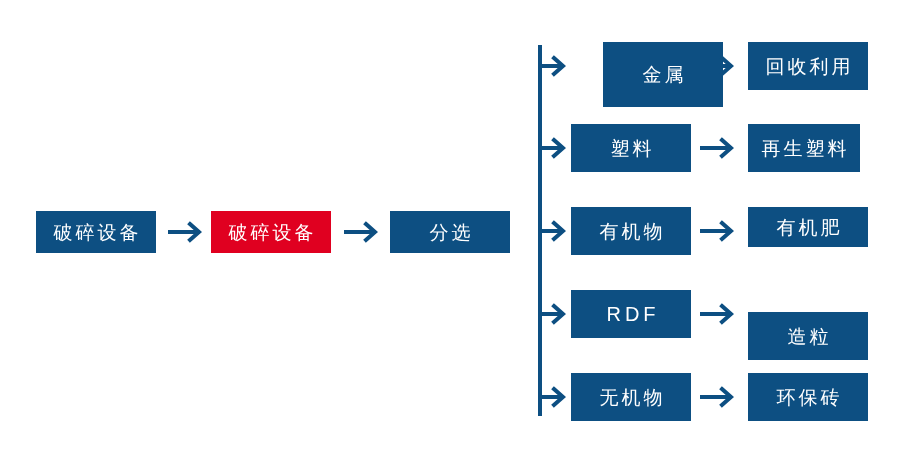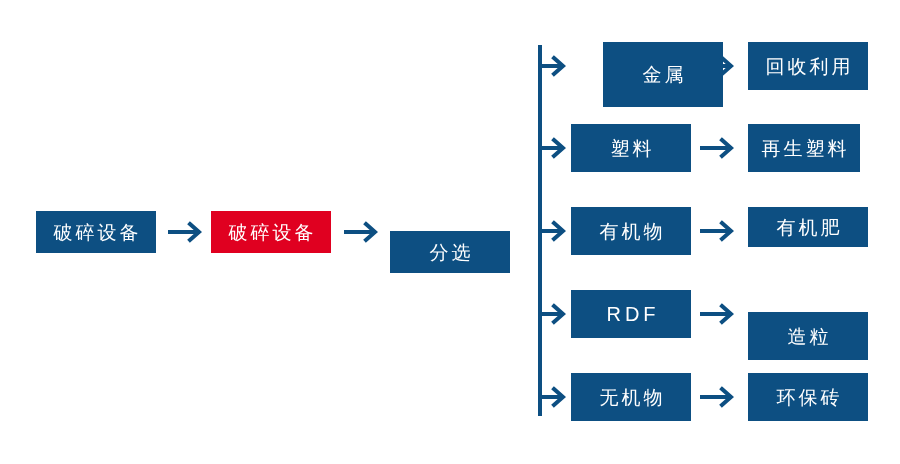--- a/index.html
+++ b/index.html
@@ -63,21 +63,21 @@
   </div>
 
   <div class="node red" style="left:211px; top:211px; width:120px; height:42px;">破碎设备</div>
 
   <div class="arrow" style="left:344px; top:219px; width:38px;">
     <svg width="38" height="26" viewBox="0 0 38 26">
       <path d="M2 13 H28 M22 5 L31 13 L22 21" fill="none" stroke="#0d4f82" stroke-width="4" stroke-linecap="square" stroke-linejoin="miter"></path>
     </svg>
   </div>
 
-  <div class="node blue" style="left:390px; top:211px; width:120px; height:42px;margin-top:20px;">分选</div>
+  <div class="node blue" style="left:390px; top:211px; width:120px; height:42px;">分选</div>
 
   <div class="trunk" style="left:538px; top:45px; width:4px; height:371px;"></div>
 
   <div class="arrow" style="left:540px; top:53px; width:30px;">
     <svg width="30" height="26" viewBox="0 0 30 26">
       <path d="M0 13 H20 M14 5 L23 13 L14 21" fill="none" stroke="#0d4f82" stroke-width="4" stroke-linecap="square" stroke-linejoin="miter"></path>
     </svg>
   </div>
   <div class="node blue" style="left:603px; top:42px; width:120px; height:65px;">金属</div>
   <div class="arrow" style="left:700px; top:53px; width:38px;">

